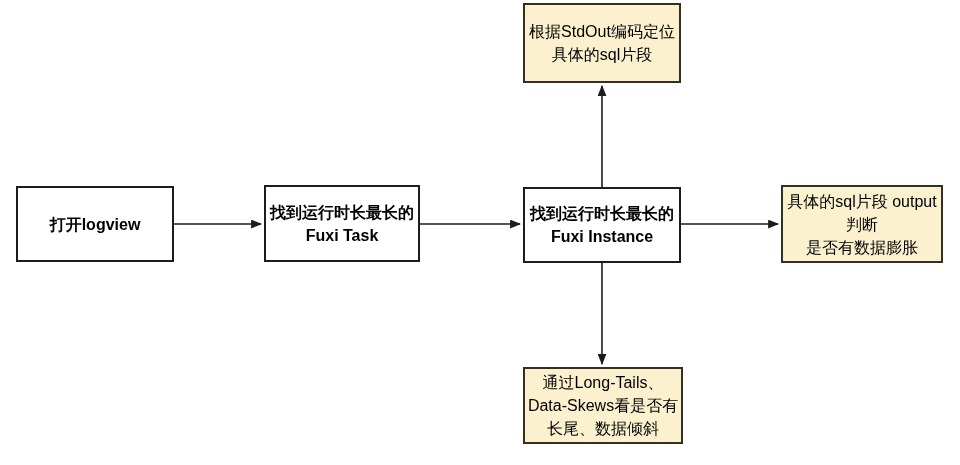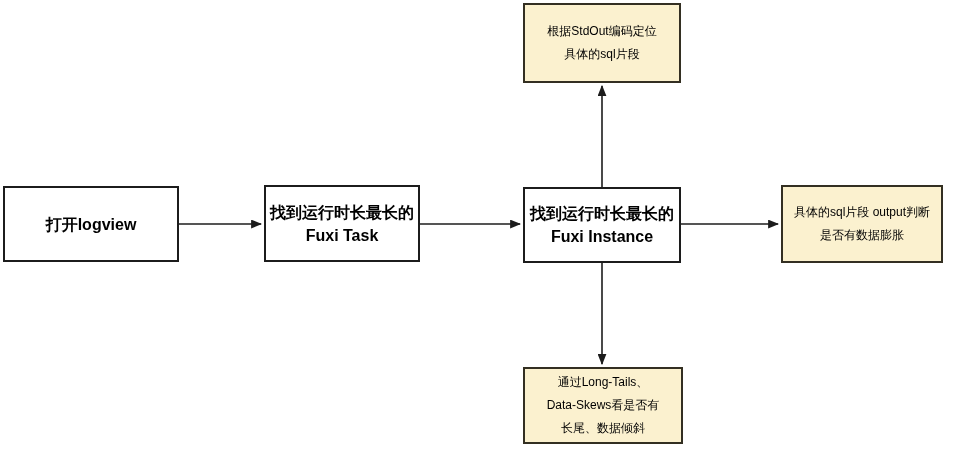--- a/index.html
+++ b/index.html
@@ -29,21 +29,21 @@
     background: #ffffff;
     border: 2px solid #1c1c1c;
     font-weight: 700;
     font-size: 16px;
     line-height: 23px;
   }
   .node.note {
     background: #fbf1cf;
     border: 2px solid #332f22;
     font-weight: 400;
-    font-size: 12px;
+    font-size: 16px;
     line-height: 23px;
   }
   svg.edges {
     position: absolute;
     left: 0;
     top: 0;
     width: 960px;
     height: 465px;
     pointer-events: none;
   }
@@ -59,21 +59,21 @@
         <path d="M0,0 L10,4 L0,8 Z" fill="#1c1c1c"></path>
       </marker>
     </defs>
     <line x1="161" y1="224" x2="261" y2="224" stroke="#1c1c1c" stroke-width="1.6" marker-end="url(#ah)"></line>
     <line x1="420" y1="224" x2="520" y2="224" stroke="#1c1c1c" stroke-width="1.6" marker-end="url(#ah)"></line>
     <line x1="602" y1="187" x2="602" y2="86" stroke="#1c1c1c" stroke-width="1.6" marker-end="url(#ah)"></line>
     <line x1="681" y1="224" x2="778" y2="224" stroke="#1c1c1c" stroke-width="1.6" marker-end="url(#ah)"></line>
     <line x1="602" y1="263" x2="602" y2="364" stroke="#1c1c1c" stroke-width="1.6" marker-end="url(#ah)"></line>
   </svg>
 
-  <div class="node process" style="left:3px; top:186px; width:176px; height:76px;">打开logview</div>
+  <div class="node process" style="left:16px; top:186px; width:158px; height:76px;">打开logview</div>
 
   <div class="node process" style="left:264px; top:185px; width:156px; height:77px;">找到运行时长最长的
 Fuxi Task</div>
 
   <div class="node process" style="left:523px; top:187px; width:158px; height:76px;">找到运行时长最长的
 Fuxi Instance</div>
 
   <div class="node note" style="left:523px; top:3px; width:158px; height:80px;">根据StdOut编码定位
 具体的sql片段</div>
 

